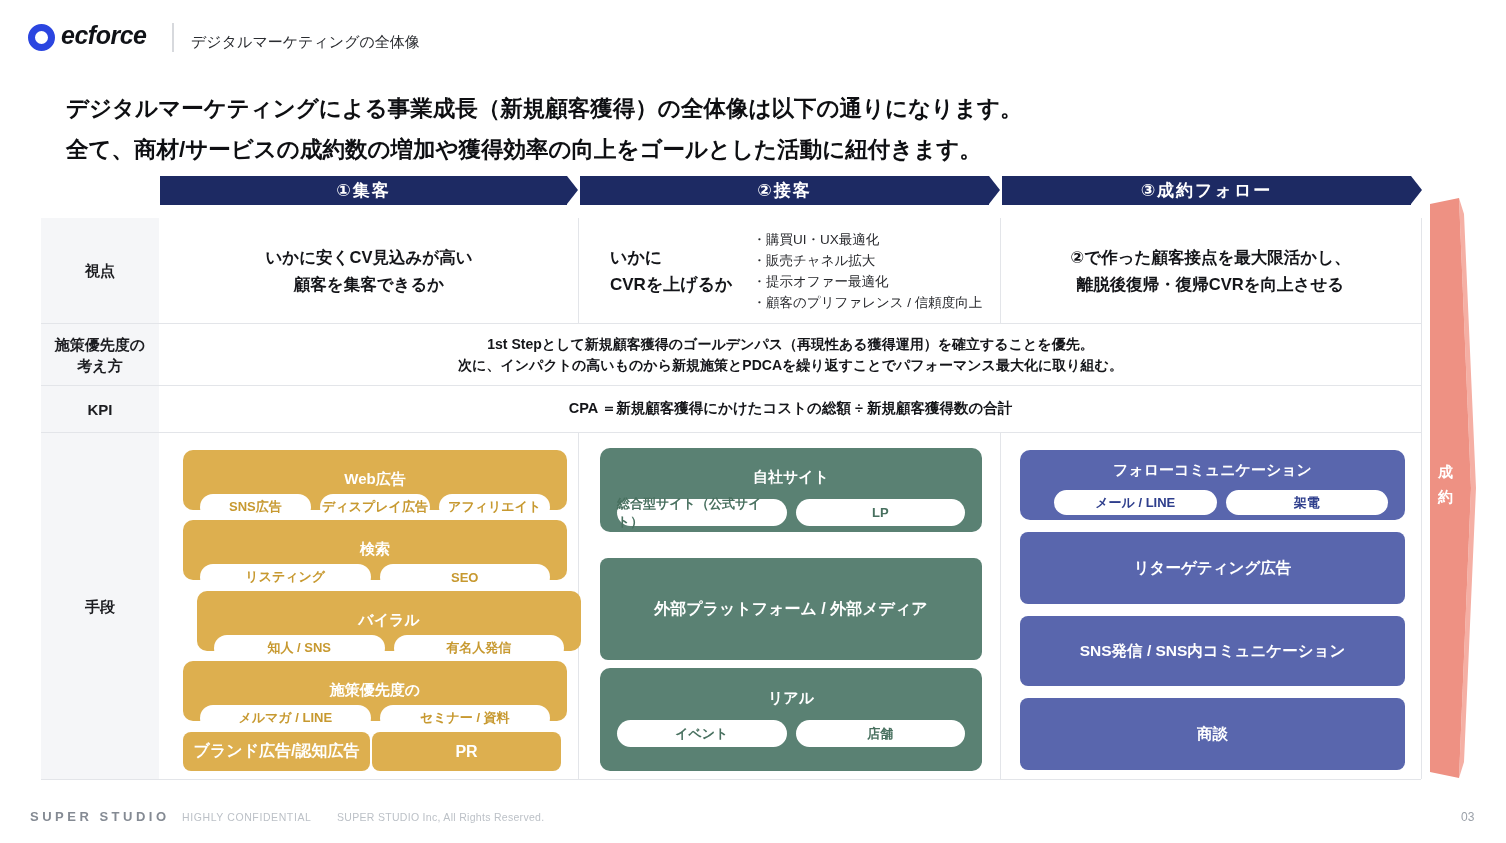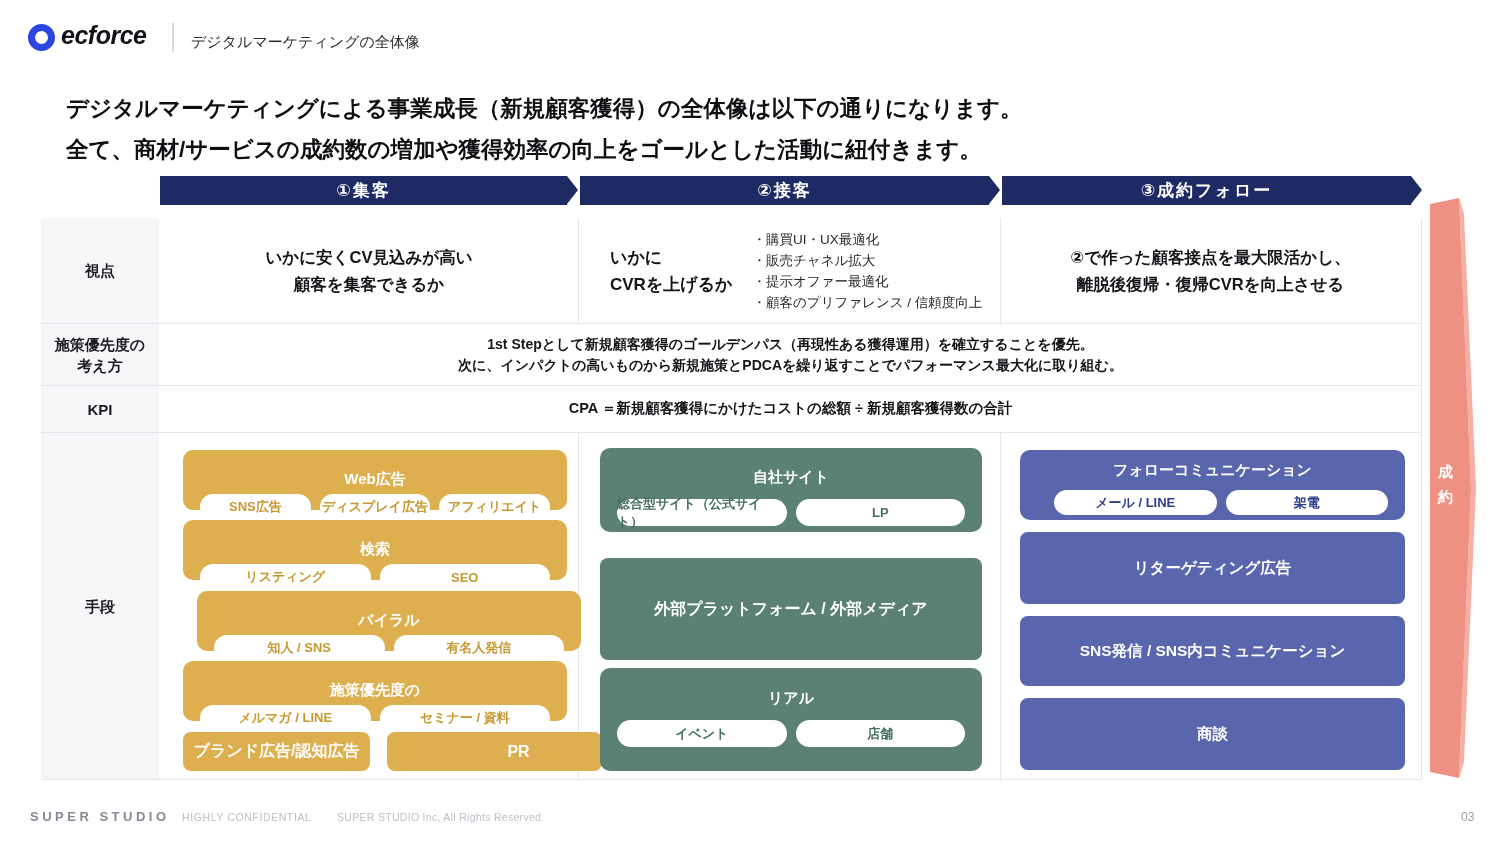--- a/index.html
+++ b/index.html
@@ -150,21 +150,21 @@
   </div>
 </div>
 <div class="abs group ybox" style="left:183px;width:384px;top:661px;height:60px;">
   <div class="gtitle">施策優先度の</div>
   <div class="pillrow">
     <div class="pill">メルマガ / LINE</div>
     <div class="pill">セミナー / 資料</div>
   </div>
 </div>
 <div class="abs solid ybox" style="left:183px;width:187px;top:732px;height:39px;font-size:16px;">ブランド広告/認知広告</div>
-<div class="abs solid ybox" style="left:387px;width:167px;top:732px;height:39px;font-size:16px;padding-left:48px;">PR</div>
+<div class="abs solid ybox" style="left:372px;width:189px;top:732px;height:39px;font-size:16px;">PR</div>
 
 <div class="abs group gbox" style="left:600px;width:382px;top:448px;height:84px;">
   <div class="gtitle" style="padding-top:20px;">自社サイト</div>
   <div class="pillrow" style="margin-top:12px;">
     <div class="pill">総合型サイト（公式サイト）</div>
     <div class="pill">LP</div>
   </div>
 </div>
 <div class="abs solid gbox" style="left:600px;width:382px;top:558px;height:102px;font-size:16px;">外部プラットフォーム / 外部メディア</div>
 <div class="abs group gbox" style="left:600px;width:382px;top:668px;height:103px;">

